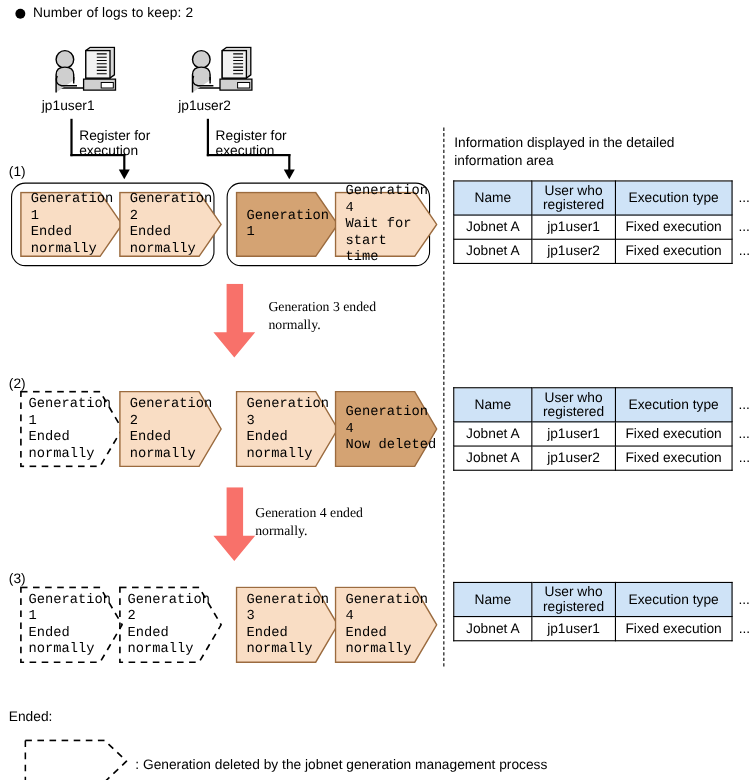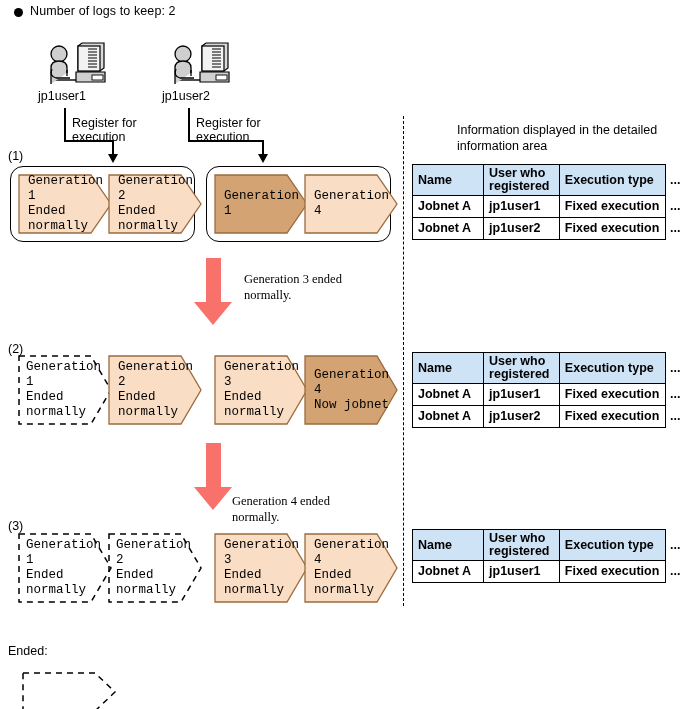--- a/index.html
+++ b/index.html
@@ -97,22 +97,22 @@
     font-size: 12.5px; line-height: 16px; white-space: pre-line;
   }
   table.info {
     border-collapse: collapse;
     font-size: 12.5px;
     table-layout: fixed;
   }
   table.info th, table.info td {
     border: 1.3px solid #000;
     padding: 2px 5px;
-    text-align: left;
-    font-weight: bold;
+    text-align: center;
+    font-weight: normal;
     vertical-align: middle;
     line-height: 13px;
     height: 22px;
     box-sizing: border-box;
   }
   table.info th { background: #cfe3f7; }
   .col-name { width: 72px; }
   .col-user { width: 76px; }
   .col-type { width: 108px; }
   .ellipsis-cell {
@@ -209,21 +209,21 @@
     <div class="abs elbow-v1" style="left:188px; top:108px; height:34px;"></div>
     <div class="abs elbow-h" style="left:188px; top:140px; width:76px;"></div>
     <div class="abs elbow-v2" style="left:262px; top:140px; height:16px;"></div>
     <div class="abs arrowhead-down" style="left:258px; top:154px;"></div>
   </div>
   <div class="abs register-label" style="left: 196px; top: 116px; white-space: pre-line;">Register for
 execution</div>
 
   <div class="abs divider" style="left:403px; top:116px; height:490px;"></div>
 
-  <div class="abs info-caption" style="left: 413px; top: 122px; white-space: pre-line; margin-left: 44px;">Information displayed in the detailed
+  <div class="abs info-caption" style="left: 413px; top: 122px; white-space: pre-line;">Information displayed in the detailed
 information area</div>
 
   <div class="abs step-label" style="left:8px; top:149px;">(1)</div>
 
   <div class="abs grp" style="left:10px; top:166px; width:185px; height:76px;"></div>
   <div class="chev" style="left:18px; top:174px; width:94px; height:60px;">
     <svg width="94" height="60" viewBox="0 0 94 60">
         <polygon points="1,1 73,1 93,30 73,59 1,59" fill="#f9ddc4" stroke="#9b6b3f" stroke-width="1.3"></polygon>
       </svg>
     <div class="chev-text" style="white-space: pre-line;"><span>Generation 1</span><br><span>Ended
@@ -241,21 +241,22 @@
   <div class="chev" style="left:214px; top:174px; width:94px; height:60px;">
     <svg width="94" height="60" viewBox="0 0 94 60">
         <polygon points="1,1 73,1 93,30 73,59 1,59" fill="#d4a373" stroke="#9b6b3f" stroke-width="1.3"></polygon>
       </svg>
     <div class="chev-text" style="white-space: pre-line;"><span>Generation 1</span></div>
   </div>
   <div class="chev" style="left:304px; top:174px; width:94px; height:60px;">
     <svg width="94" height="60" viewBox="0 0 94 60">
         <polygon points="1,1 73,1 93,30 73,59 1,59" fill="#f9ddc4" stroke="#9b6b3f" stroke-width="1.3"></polygon>
       </svg>
-    <div class="chev-text" style="white-space: pre-line;"><span>Generation 4</span><br></div>
+    <div class="chev-text" style="white-space: pre-line;"><span>Generation 4</span><br><span>Wait for start
+time</span></div>
   </div>
 
   <div class="abs" style="left:412px; top:164px;">
     <table class="info">
       <tbody>
           <tr>
         <th class="col-name" style="white-space: pre-line;">Name</th>
         <th class="col-user" style="white-space: pre-line;">User who
 registered</th>
         <th class="col-type" style="white-space: pre-line;">Execution type</th>
@@ -305,21 +306,21 @@
     <svg width="94" height="70" viewBox="0 0 94 70">
         <polygon points="1,1 73,1 93,35 73,69 1,69" fill="#f9ddc4" stroke="#9b6b3f" stroke-width="1.3"></polygon>
       </svg>
     <div class="chev-text" style="white-space: pre-line;"><span>Generation 3</span><br><span>Ended
 normally</span></div>
   </div>
   <div class="chev" style="left:304px; top:355px; width:94px; height:70px;">
     <svg width="94" height="70" viewBox="0 0 94 70">
         <polygon points="1,1 73,1 93,35 73,69 1,69" fill="#d4a373" stroke="#9b6b3f" stroke-width="1.3"></polygon>
       </svg>
-    <div class="chev-text" style="white-space: pre-line;"><span>Generation 4</span><br><span>Now jobnet</span></div>
+    <div class="chev-text" style="white-space: pre-line;"><span>Generation 4</span><br><span>Now deleted</span></div>
   </div>
 
   <div class="abs" style="left:412px; top:352px;">
     <table class="info">
       <tbody>
           <tr>
         <th class="col-name" style="white-space: pre-line;">Name</th>
         <th class="col-user" style="white-space: pre-line;">User who
 registered</th>
         <th class="col-type" style="white-space: pre-line;">Execution type</th>
@@ -339,21 +340,21 @@
       </tr>
     </tbody>
       </table>
   </div>
 
   <div class="abs red-arrow" style="left:193px; top:443px;">
     <svg width="40" height="68" viewBox="0 0 40 68">
       <polygon points="13,0 28,0 28,44 39,44 20,67 1,44 13,44" fill="#f8716a"></polygon>
     </svg>
   </div>
-  <div class="abs trans-label" style="left: 232px; top: 458px; white-space: pre-line; margin-top: 35px;">Generation 4 ended
+  <div class="abs trans-label" style="left: 232px; top: 458px; white-space: pre-line;">Generation 4 ended
 normally.</div>
 
   <div class="abs step-label" style="left:8px; top:519px;">(3)</div>
 
   <div class="chev dashed" style="left:18px; top:533px; width:94px; height:70px;">
     <svg width="94" height="70" viewBox="0 0 94 70">
         <polygon points="1,1 73,1 93,35 73,69 1,69" fill="none" stroke="#000" stroke-width="1.5" stroke-dasharray="6,5"></polygon>
       </svg>
     <div class="chev-text" style="white-space: pre-line;"><span>Generation 1</span><br><span>Ended
 normally</span></div>
@@ -400,15 +401,16 @@
       </table>
   </div>
 
   <div class="abs legend-title" style="left:8px; top:644px;">Ended:</div>
   <div class="abs legend-row" style="left:22px; top:672px;">
     <span>
       <svg width="94" height="40" viewBox="0 0 94 40">
           <polygon points="1,1 73,1 93,20 73,39 1,39" fill="none" stroke="#000" stroke-width="1.5" stroke-dasharray="6,5"></polygon>
         </svg>
     </span>
+    <span class="legend-text">: Generation deleted by the jobnet generation management process</span>
   </div>
 
 </div>
 
 </body></html>

